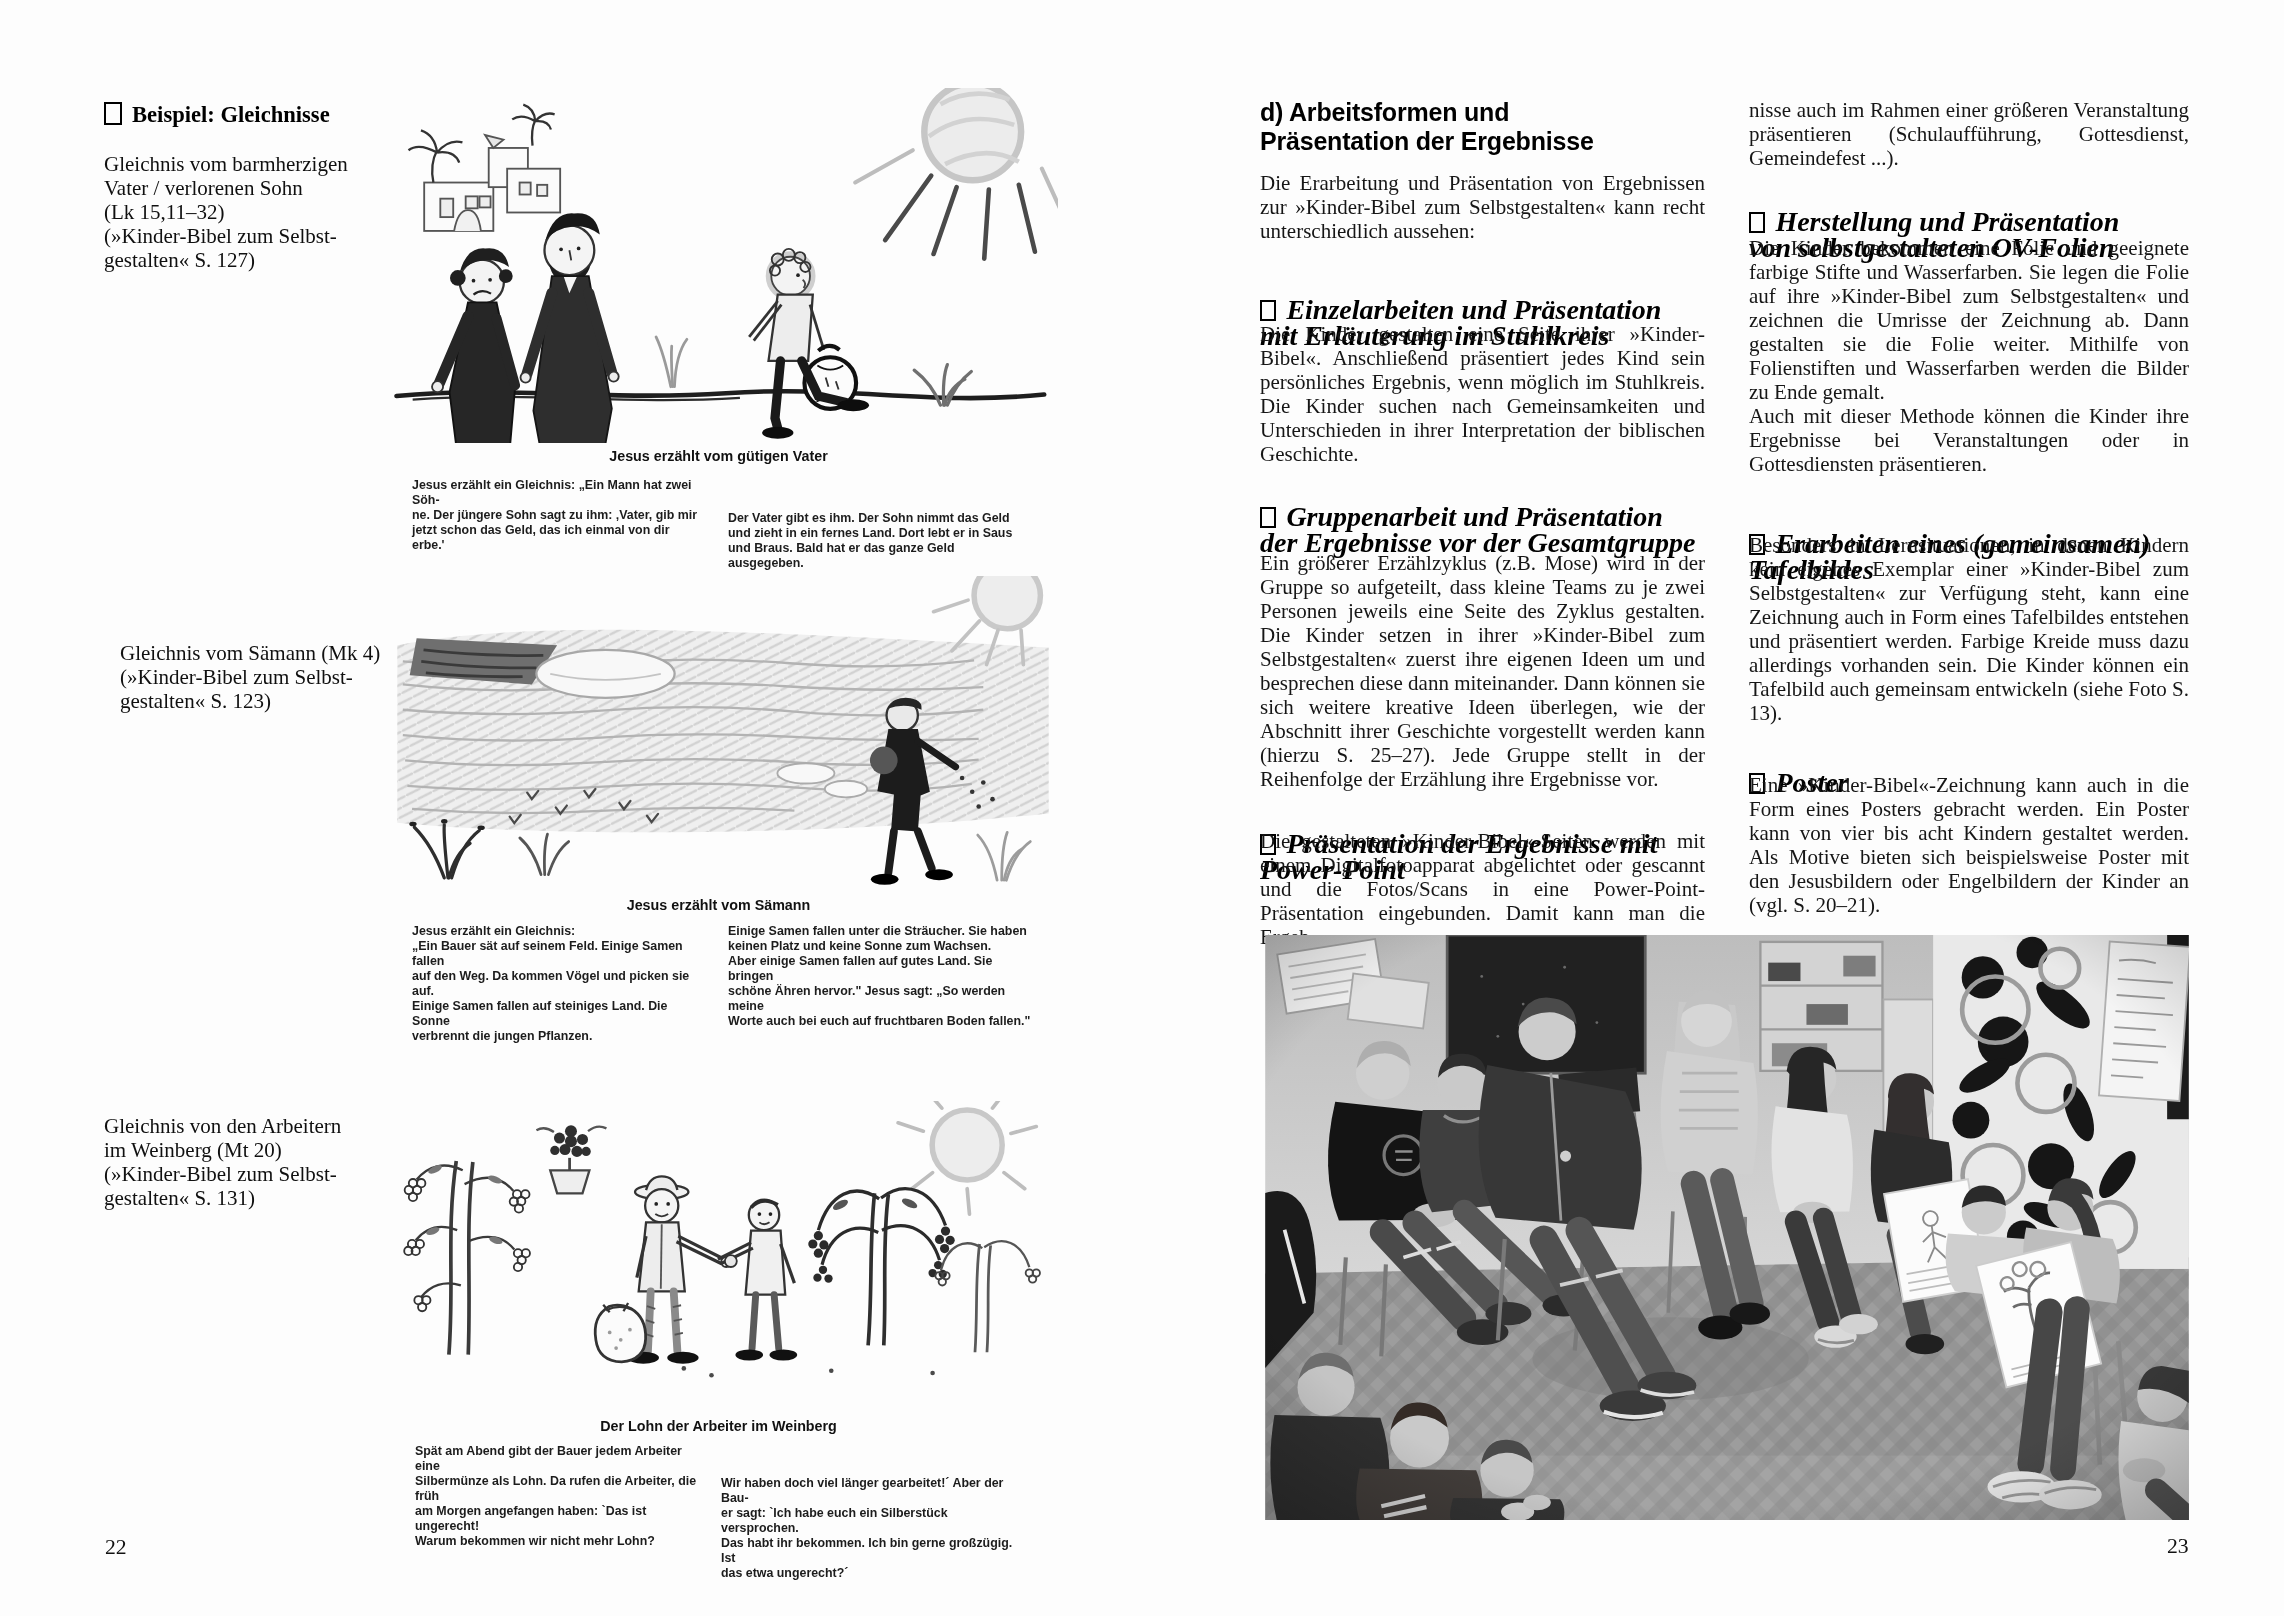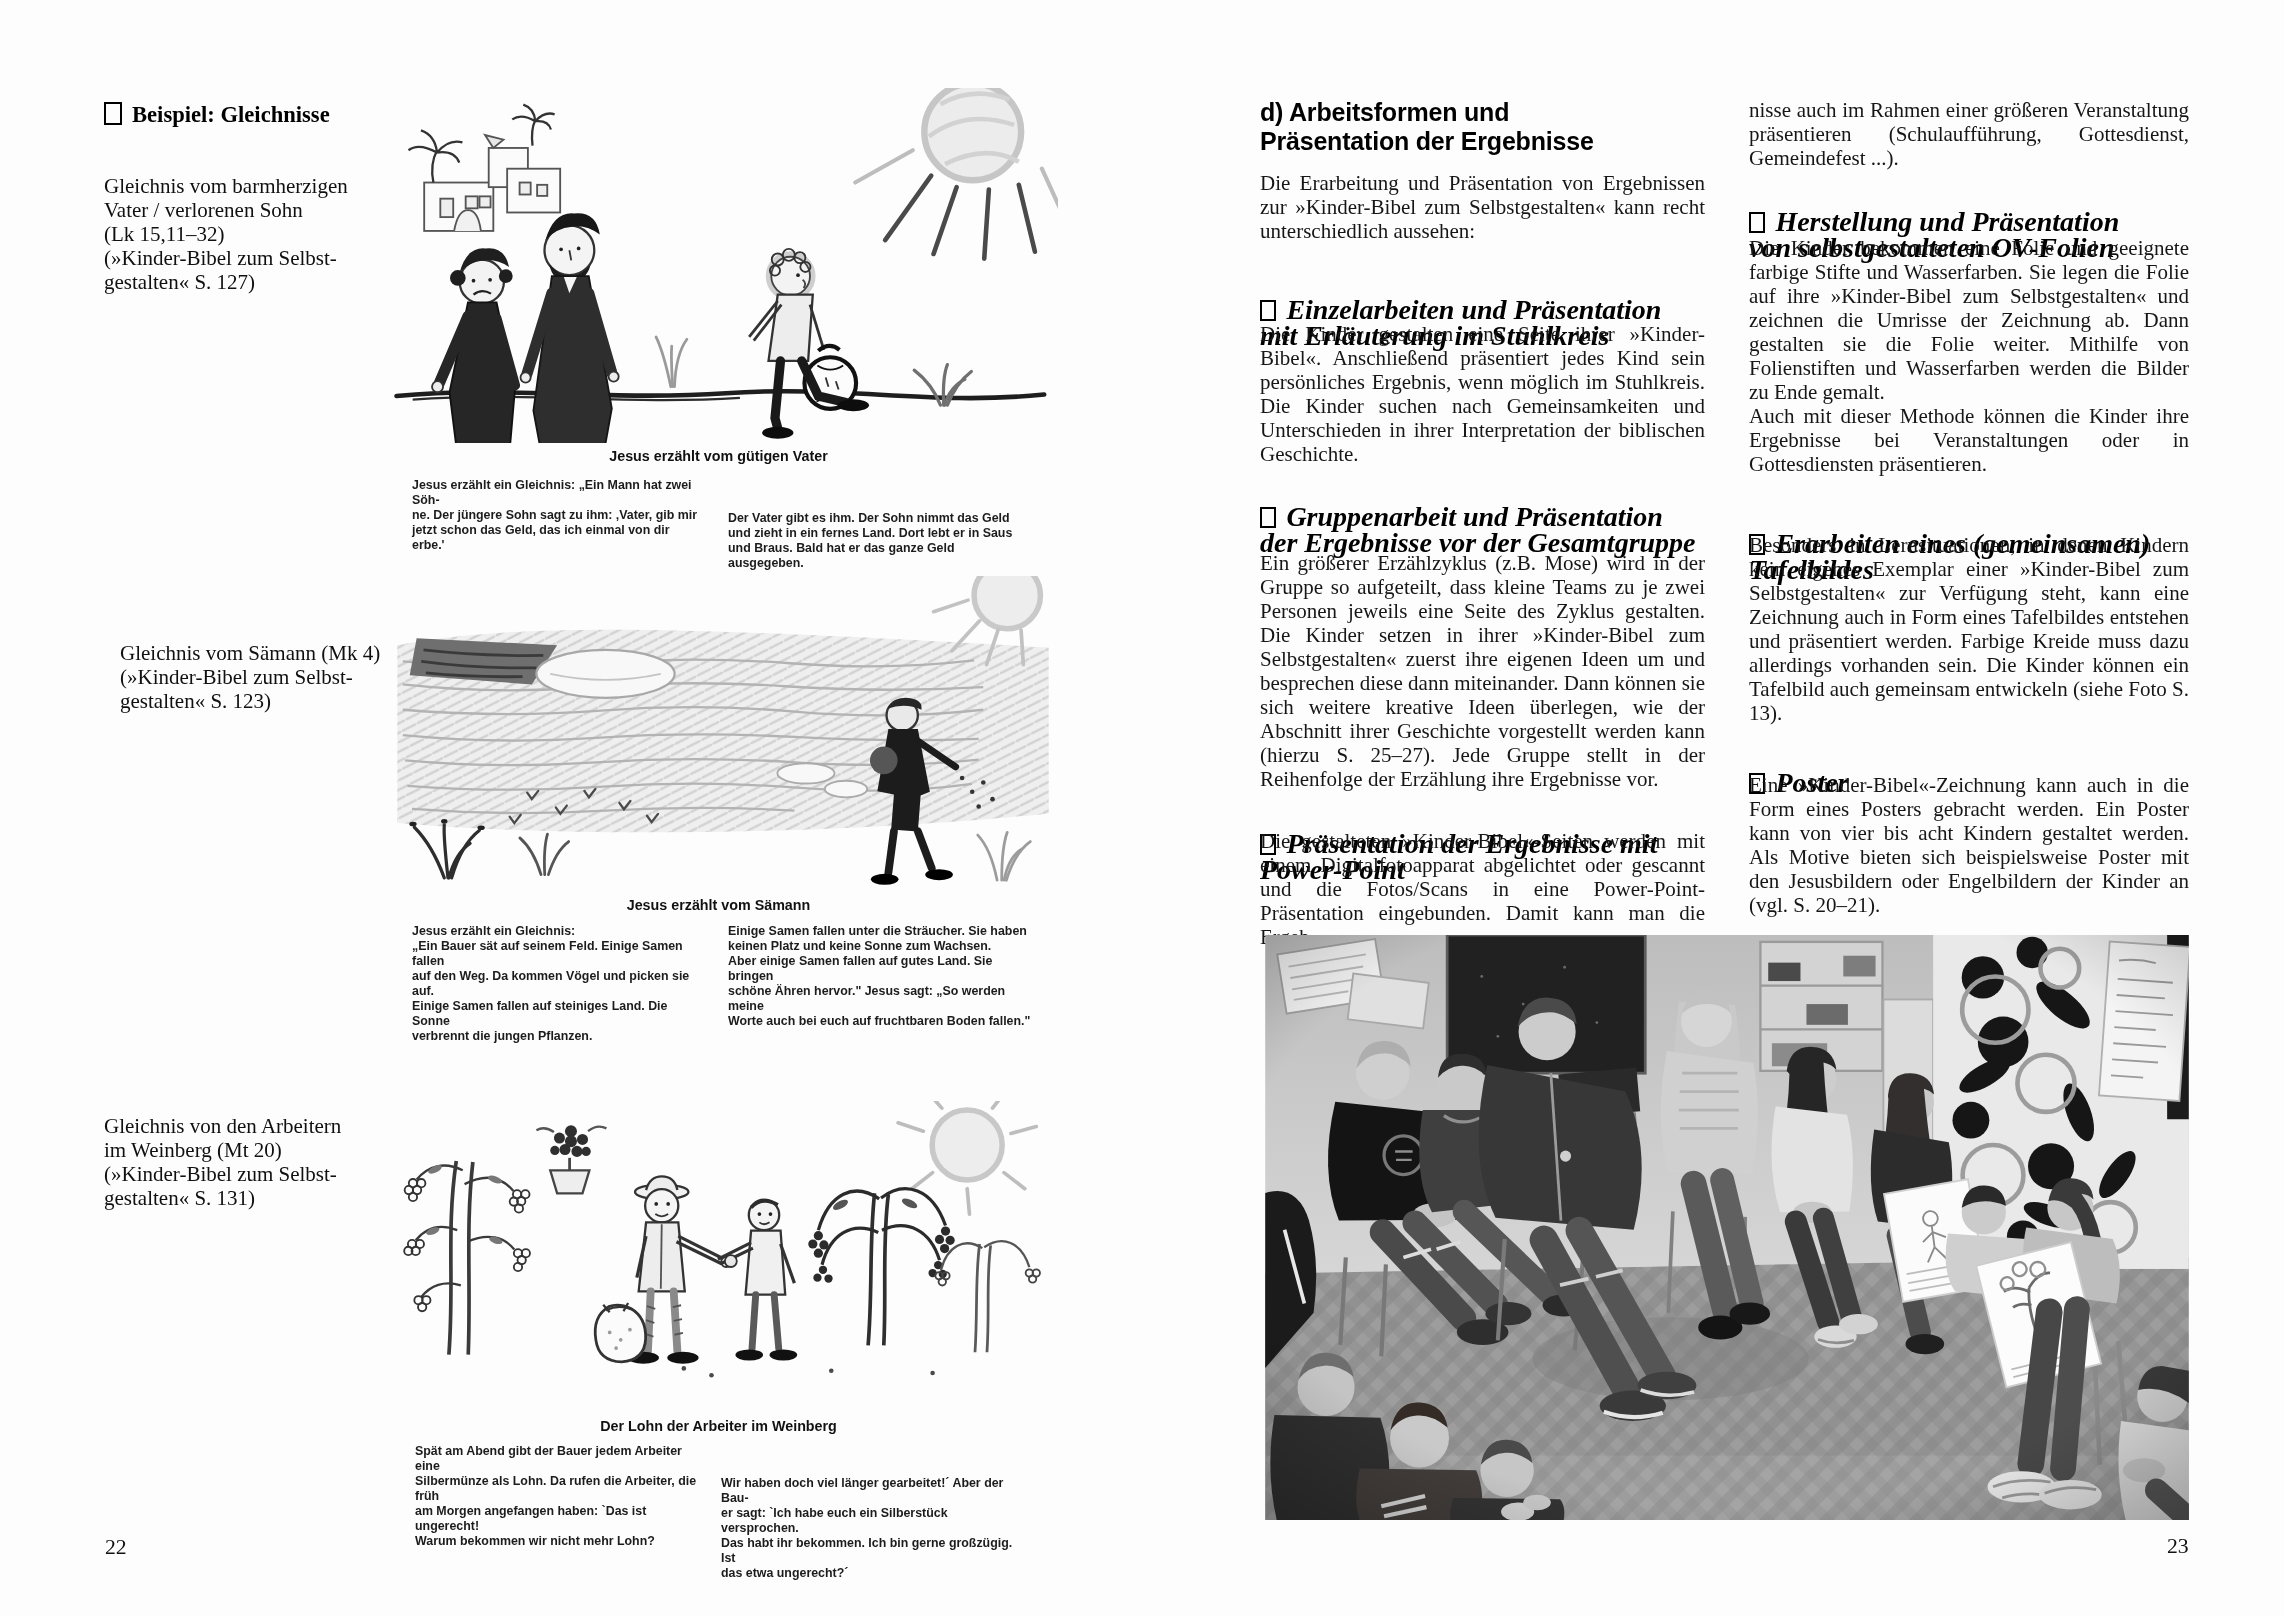--- a/index.html
+++ b/index.html
@@ -21,21 +21,21 @@
 </style>
 </head>
 <body>
 
 <div class="abs" style="left:0;top:0;width:1129px;height:1616px;">
 
   <div class="abs serif left-heading" style="left:104px;top:102px;width:304px;">
     <span class="marker big"></span><span>Beispiel: Gleichnisse</span>
   </div>
 
-  <div class="abs serif margin-note" style="left:104px;top:152px;width:313px;margin-top:22px;">Gleichnis vom barmherzigen
+  <div class="abs serif margin-note" style="left:104px;top:152px;width:313px;">Gleichnis vom barmherzigen
 Vater / verlorenen Sohn
 (Lk 15,11–32)
 (»Kinder-Bibel zum Selbst-
 gestalten« S. 127)</div>
   <div class="abs serif margin-note" style="left:120px;top:641px;width:313px;">Gleichnis vom Sämann (Mk 4)
 (»Kinder-Bibel zum Selbst-
 gestalten« S. 123)</div>
   <div class="abs serif margin-note" style="left:104px;top:1114px;width:313px;">Gleichnis von den Arbeitern
 im Weinberg (Mt 20)
 (»Kinder-Bibel zum Selbst-

